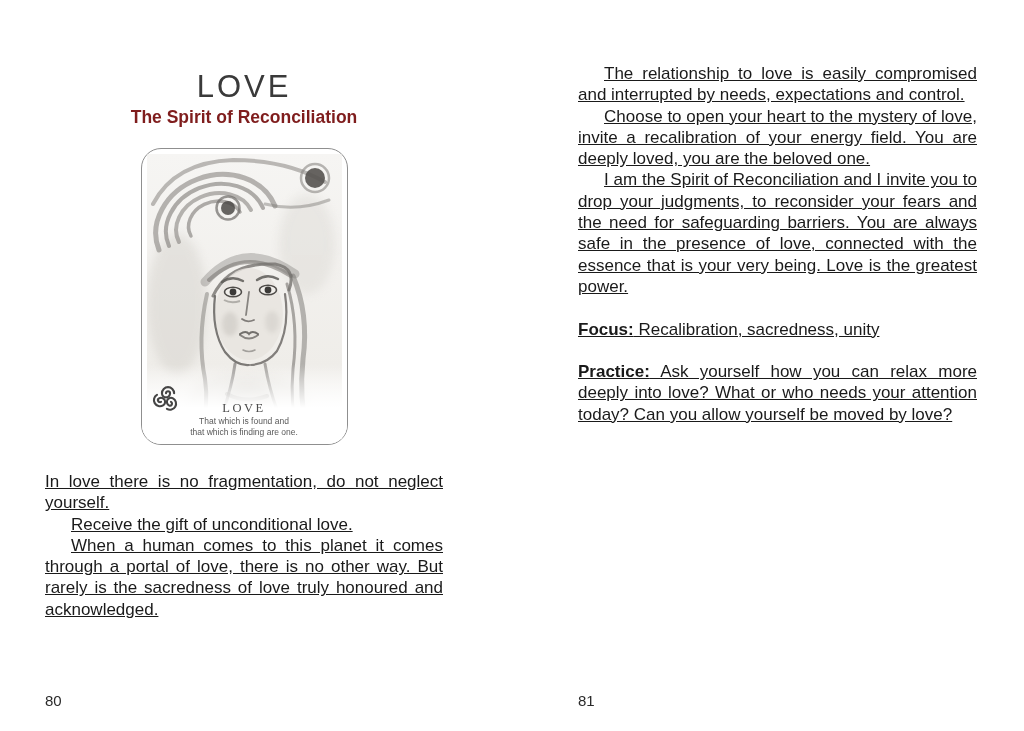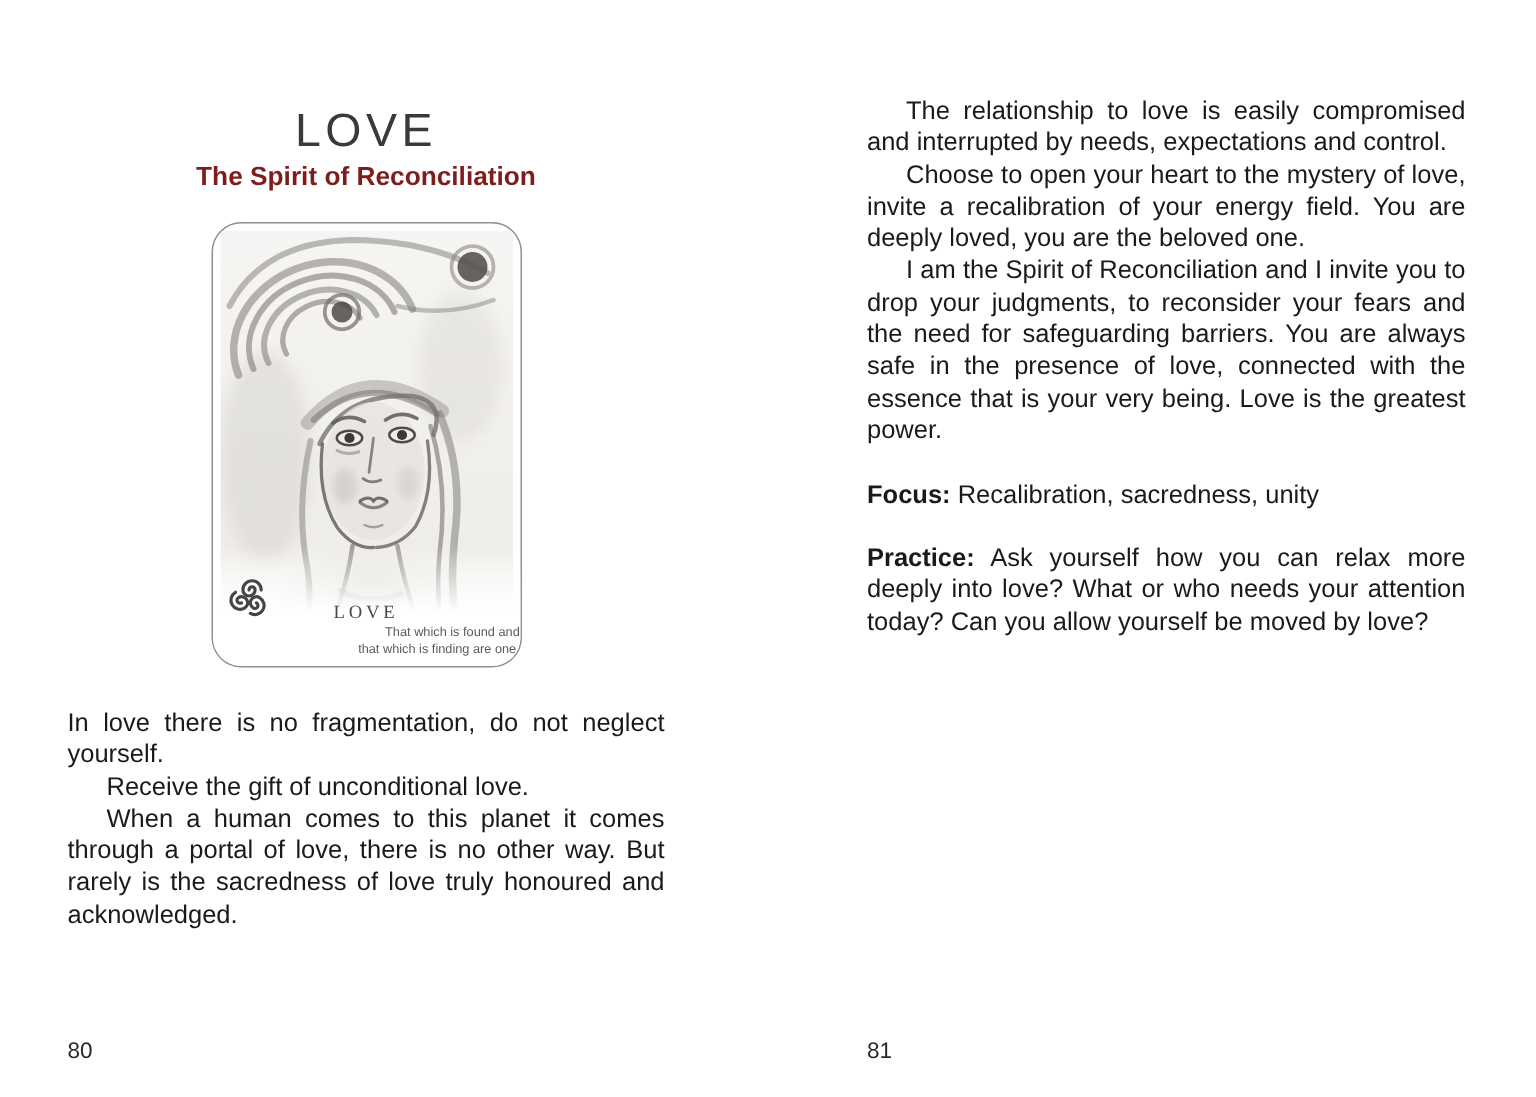--- a/index.html
+++ b/index.html
@@ -16,26 +16,26 @@
 
   .card{position:relative;width:205px;height:295px;margin:20px auto 0 auto;
         border:1.6px solid #8f8f8f;border-radius:20px;background:#ffffff;overflow:hidden;}
   .sketch{position:absolute;left:5px;top:5px;width:195px;height:285px;}
   .card-fade{position:absolute;left:0;bottom:0;width:100%;height:80px;
              background:linear-gradient(180deg,rgba(255,255,255,0) 0%,#ffffff 55%);}
   .triskelion{position:absolute;left:9px;bottom:30px;width:30px;height:30px;}
   .card-footer{position:absolute;left:0;bottom:7px;width:100%;text-align:center;}
   .card-title{font-family:"Liberation Serif",serif;font-size:12.5px;letter-spacing:2.5px;
               color:#4a4a4a;line-height:15px;}
-  .card-caption{font-size:8.5px;color:#5a5a5a;line-height:10.5px;text-align:right;}
+  .card-caption{font-size:8.5px;color:#5a5a5a;line-height:10.5px;}
 
   .body{margin-top:26px;font-size:17px;line-height:21.3px;text-align:justify;
         text-align-last:left;color:#1a1a1a;}
   .page.right .body{margin-top:7px;}
-  .body p{margin:0;text-indent:26px;}
+  .body p{margin:0;text-indent:26px;text-decoration:underline;}
   .body p.noindent{text-indent:0;}
   .body p.gap-top{margin-top:21.3px;}
   .body strong{font-weight:bold;}
 
   .pagenum{position:absolute;top:636px;left:0;width:100%;text-align:left;
            font-size:15px;color:#2a2a2a;}
 </style>
 </head>
 <body>
 

